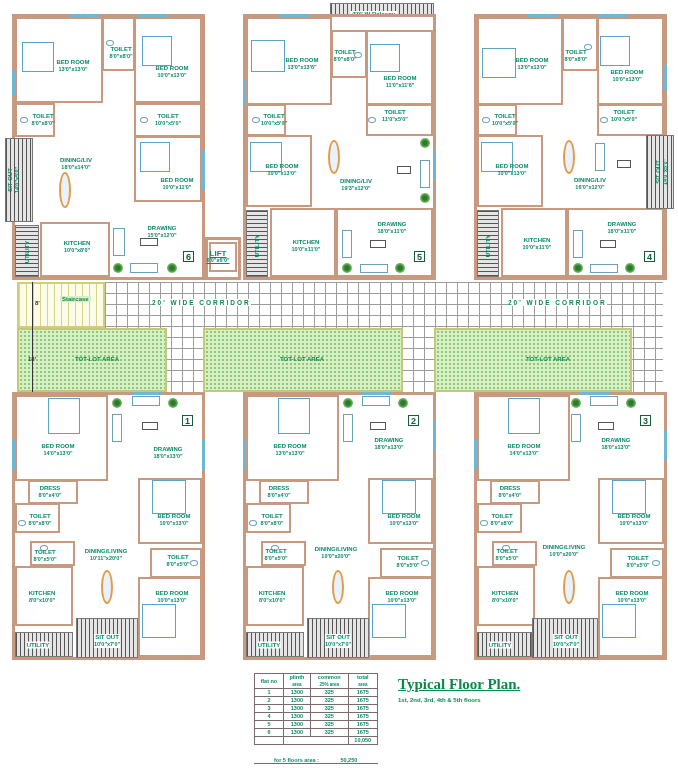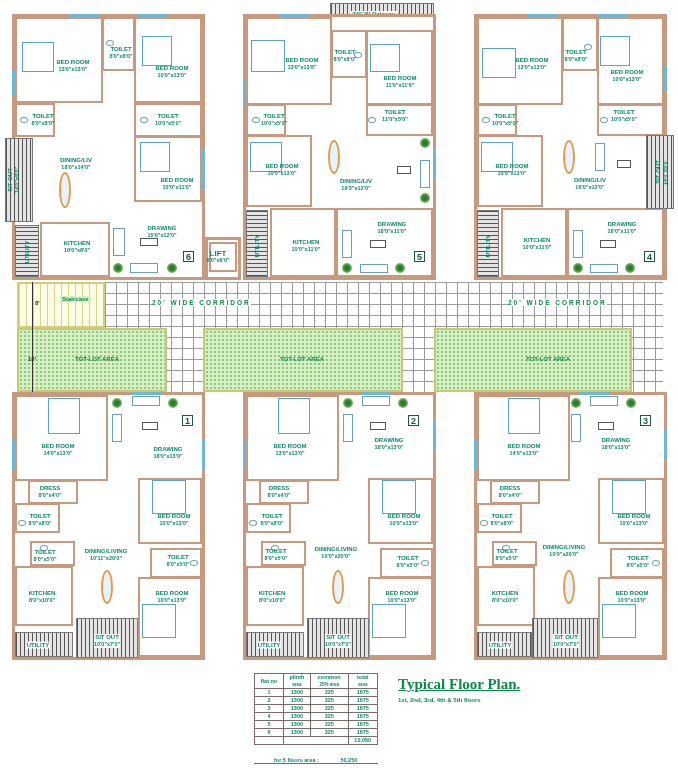--- a/index.html
+++ b/index.html
@@ -72,21 +72,21 @@
 <div class="lbl" style="left:168px;top:120px;"><span>TOILET</span><span class="d">10'0"x5'0"</span></div>
 <div class="lbl" style="left:76px;top:164px;"><span>DINING/LIV</span><span class="d">18'0"x14'0"</span></div>
 <div class="lbl" style="left:177px;top:184px;"><span>BED ROOM</span><span class="d">10'0"x11'0"</span></div>
 <div class="lbl" style="left:14px;top:180px;transform:translate(-50%,-50%) rotate(-90deg);"><span>SIT OUT</span><span class="d">14'0"x5'0"</span></div>
 <div class="lbl" style="left:77px;top:247px;"><span>KITCHEN</span><span class="d">10'0"x8'0"</span></div>
 <div class="lbl" style="left:162px;top:232px;"><span>DRAWING</span><span class="d">15'0"x12'0"</span></div>
 <div class="lbl" style="left:27px;top:252px;transform:translate(-50%,-50%) rotate(-90deg);"><span>UTILITY</span></div>
 
 <div class="flat" style="left:205px;top:237px;width:36px;height:43px;"></div>
 <div class="room" style="left:209px;top:242px;width:28px;height:30px;"></div>
-<div class="lbl" style="left:218px;top:257px;font-size:8px;color:#0a8a6a;"><span>LIFT</span><span class="d">6'0"x6'0"</span></div>
+<div class="lbl" style="left:218px;top:257px;font-size:8px;color:#0a8a6a;text-decoration:underline;"><span>LIFT</span><span class="d">6'0"x6'0"</span></div>
 
 <div class="stripe" style="left:330px;top:3px;width:104px;height:25px;"></div>
 <div class="abs" style="left:350px;top:11px;font-size:6px;font-weight:bold;color:#0a8a4a;background:#fff;padding:0 2px;">4'0" W Balcony</div>
 <div class="flat" style="left:243px;top:14px;width:193px;height:266px;"></div>
 <div class="win" style="left:280px;top:14px;width:30px;height:3px;"></div>
 <div class="win" style="left:243px;top:80px;width:3px;height:26px;"></div>
 <div class="win" style="left:433px;top:150px;width:3px;height:30px;"></div>
 <div class="room" style="left:246px;top:17px;width:86px;height:88px;"></div>
 <div class="room" style="left:331px;top:30px;width:36px;height:48px;"></div>
 <div class="room" style="left:366px;top:30px;width:67px;height:75px;"></div>

